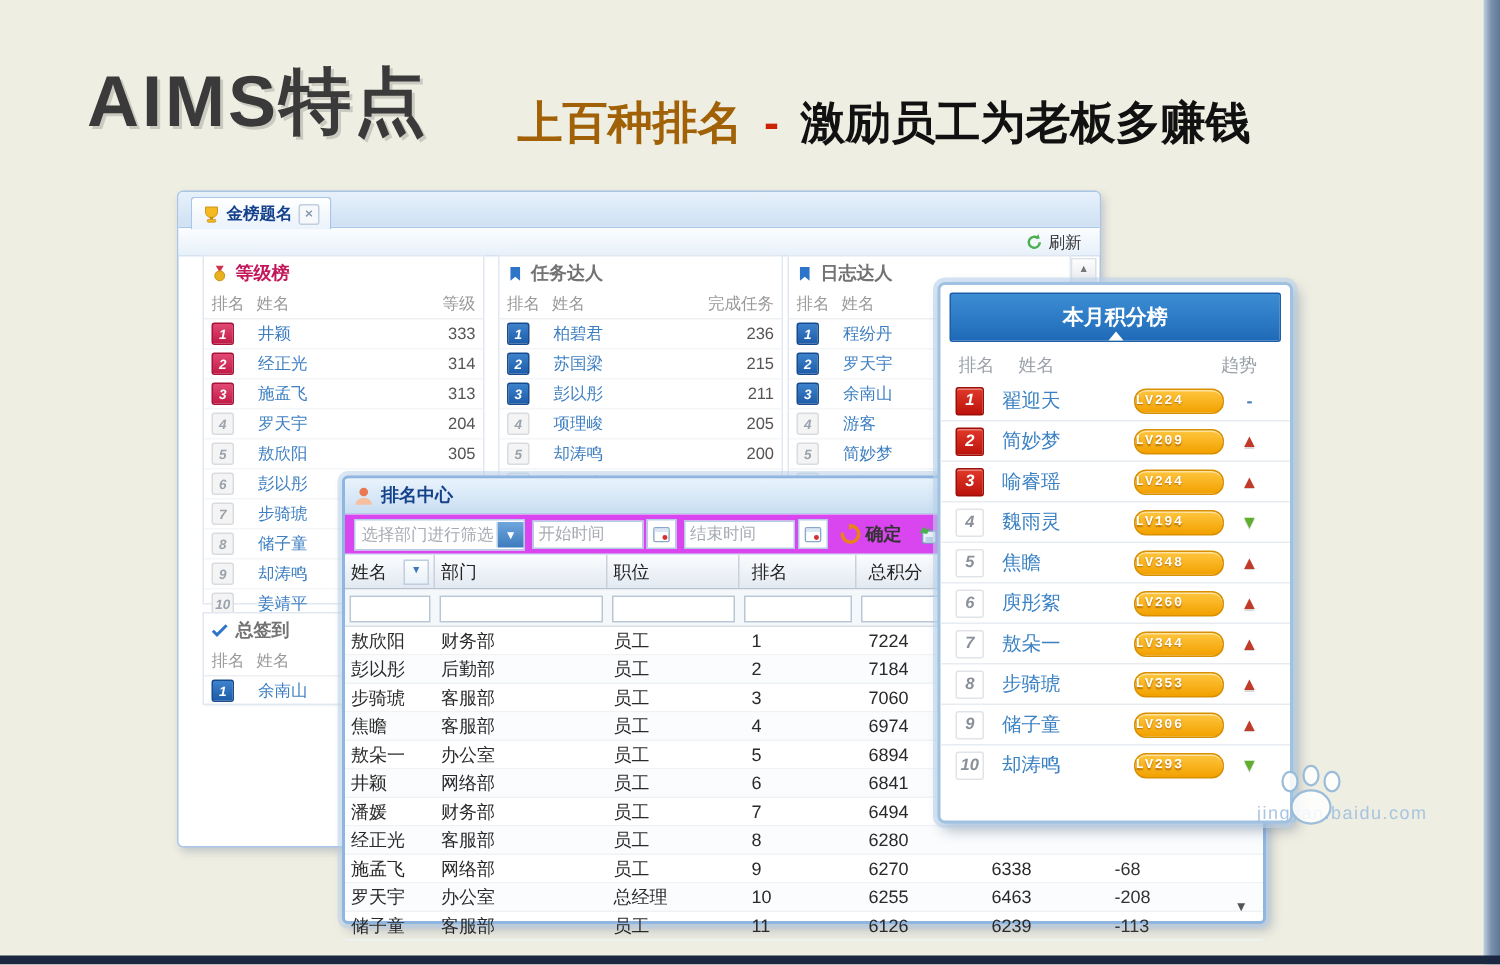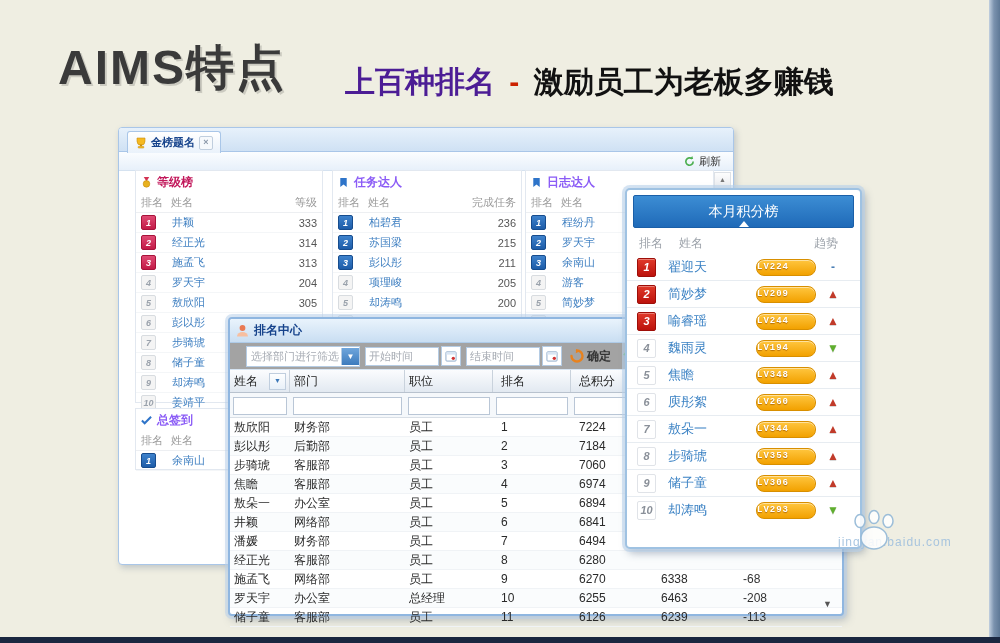--- a/index.html
+++ b/index.html
@@ -10,21 +10,21 @@
   }
   
   .edge-right{position:absolute;top:0;right:0;width:11px;height:643px;z-index:65;
     background:linear-gradient(to right,#C2D0E0,#7B92AE 45%,#5E7896);}
   .edge-bottom{position:absolute;left:0;bottom:0;width:1000px;height:6px;background:#1B2740;z-index:70;}
 
   
   .headline{position:absolute;left:58px;top:36px;font-size:48px;font-weight:bold;color:#3A3A3A;
     letter-spacing:2px;text-shadow:2px 2px 0 rgba(0,0,0,.15);z-index:5;}
   .subline{position:absolute;left:345px;top:62px;font-size:30px;font-weight:bold;z-index:5;white-space:nowrap;}
-  .subline .hl{color:#4c1d95;}
+  .subline .hl{color:#a16207;}
   .subline .dash{color:#CC2200;padding:0 6px;}
   .subline .rest{color:#111;}
 
   
   .win{position:absolute;background:#fff;border:1px solid #A9C6E8;border-radius:4px;}
   .titlebar{height:23px;display:flex;align-items:center;gap:5px;padding:0 6px;
     background:linear-gradient(#E9F3FC,#C9DEF2);border-bottom:1px solid #AECBE8;
     border-radius:3px 3px 0 0;font-size:12px;font-weight:bold;color:#15428B;}
   .icon{display:inline-flex;align-items:center;justify-content:center;}
 
@@ -38,21 +38,21 @@
     border-radius:3px 3px 0 0;font-size:11px;font-weight:bold;color:#15428B;cursor:default;}
   .tab-close{width:12px;height:12px;border:1px solid #C0CEDE;border-radius:2px;background:#F6F9FC;
     color:#8A97A8;font-size:9px;line-height:10px;text-align:center;}
   .tab-close::before{content:"×";}
   .mtoolbar{height:18px;background:linear-gradient(#FBFDFF,#E7F0FA);border-bottom:1px solid #D5E2F0;
     display:flex;justify-content:flex-end;align-items:center;gap:4px;padding:0 12px;font-size:11px;color:#333;}
 
   .board{position:absolute;background:#fff;border:1px solid #E2E8F0;}
   .btitle{height:22px;display:flex;align-items:center;gap:5px;padding:0 5px;font-size:12px;font-weight:bold;}
   .btitle.red{color:#C2185B;}
-  .btitle.blue{color:#8b5cf6;}
+  .btitle.blue{color:#737373;}
   .bcolhead{height:19px;display:flex;align-items:center;padding:0 5px;font-size:11px;color:#999;
     border-bottom:1px solid #EDEFF2;}
   .bcolhead .c-rank{width:30px;}
   .bcolhead .c-name{flex:1;}
   .bcolhead .c-val{width:56px;text-align:right;}
   .brow{height:19px;display:flex;align-items:center;padding:0 5px;font-size:11px;border-bottom:1px solid #F4F6F8;}
   .bdg{width:13px;height:13px;margin-right:16px;font-size:9px;font-weight:bold;font-style:italic;
     display:inline-flex;align-items:center;justify-content:center;border-radius:2px;}
   .bdg.red{background:linear-gradient(#E04A73,#C21A47);color:#fff;border:1px solid #A8123A;}
   .bdg.blue{background:linear-gradient(#3E82CC,#1D5CA8);color:#fff;border:1px solid #164C8E;}
@@ -67,22 +67,22 @@
 
   .vscroll{position:absolute;right:2px;top:44px;width:15px;height:384px;background:#F3F4F6;
     border:1px solid #DDE1E6;}
   .vs-btn{height:15px;background:linear-gradient(#FDFDFD,#E8EAEE);border-bottom:1px solid #D5D9DF;
     font-size:7px;color:#777;text-align:center;line-height:14px;}
   .vs-thumb{margin:2px 1px;height:56px;background:#C9CDD3;border-radius:2px;}
 
   
   #win-rank{left:228px;top:317px;width:612px;height:295px;z-index:20;border:2px solid #8FB6E0;
     box-shadow:0 0 0 3px rgba(185,210,235,.55), 3px 4px 8px rgba(70,90,120,.35);}
-  .rtoolbar{height:26px;display:flex;align-items:center;gap:5px;padding:0 16px;
-    background:#a3a3a3;border-bottom:1px solid #D6E4F2;font-size:11px;}
+  .rtoolbar{height:26px;display:flex;align-items:center;gap:5px;padding:0 6px;
+    background:#d946ef;border-bottom:1px solid #D6E4F2;font-size:11px;}
   .fake-select{width:112px;height:19px;border:1px solid #B5CCE4;background:#fff;display:flex;align-items:center;}
   .fake-select .sel-text{flex:1;padding-left:4px;color:#A6ABB3;font-size:11px;white-space:nowrap;overflow:hidden;}
   .sel-arrow{width:17px;height:17px;background:linear-gradient(#6FA6DC,#3D7BBD);color:#fff;font-size:8px;
     display:flex;align-items:center;justify-content:center;border-left:1px solid #B5CCE4;}
   .sel-arrow::before{content:"▼";}
   .date-box{display:flex;align-items:center;gap:2px;}
   .date-input{width:66px;height:17px;border:1px solid #B5CCE4;font-size:11px;color:#888;padding:0 3px;
     font-family:"Liberation Sans",sans-serif;}
   .date-input::placeholder{color:#A6ABB3;}
   .tool-btn{display:flex;align-items:center;gap:3px;font-size:12px;font-weight:bold;color:#333;padding:0 3px;cursor:default;}
@@ -111,21 +111,21 @@
 
   
   #win-points{left:625px;top:188px;width:233px;height:357px;z-index:30;border:2px solid #9FC2E2;border-radius:5px;
     box-shadow:0 0 0 3px rgba(185,210,235,.6), 3px 4px 9px rgba(60,80,110,.4);}
   #win-points .titlebar{height:26px;font-size:13px;}
   .close-btn{margin-left:auto;width:16px;height:16px;border:1px solid #9FC2E2;border-radius:3px;
     background:linear-gradient(#FDFEFF,#E4EEF8);color:#2C5C94;font-size:11px;font-weight:bold;
     line-height:14px;text-align:center;}
   .close-btn::before{content:"×";}
   .banner{margin:5px 6px 0 6px;height:31px;line-height:31px;text-align:center;color:#fff;
-    font-size:14px;font-weight:normal;border-radius:2px;position:relative;
+    font-size:14px;font-weight:bold;border-radius:2px;position:relative;
     background:linear-gradient(#3C8DD4,#1F6AB8);border:1px solid #1A5FA8;}
   .banner::after{content:"";position:absolute;bottom:0;left:50%;margin-left:-5px;width:0;height:0;
     border-left:5px solid transparent;border-right:5px solid transparent;border-bottom:6px solid #fff;}
   .pcolhead{height:22px;margin-top:4px;display:flex;align-items:center;padding:0 12px;font-size:12px;color:#9AA0A8;}
   .pcolhead .pc-rank{width:40px;}
   .pcolhead .pc-name{flex:1;}
   .pcolhead .pc-trend{width:34px;}
   .prow{height:26px;display:flex;align-items:center;padding:0 10px;border-bottom:1px solid #E7ECF1;}
   .pbdg{width:17px;height:17px;margin-right:12px;display:inline-flex;align-items:center;justify-content:center;
     font-size:11px;font-weight:bold;font-style:italic;border-radius:2px;}

